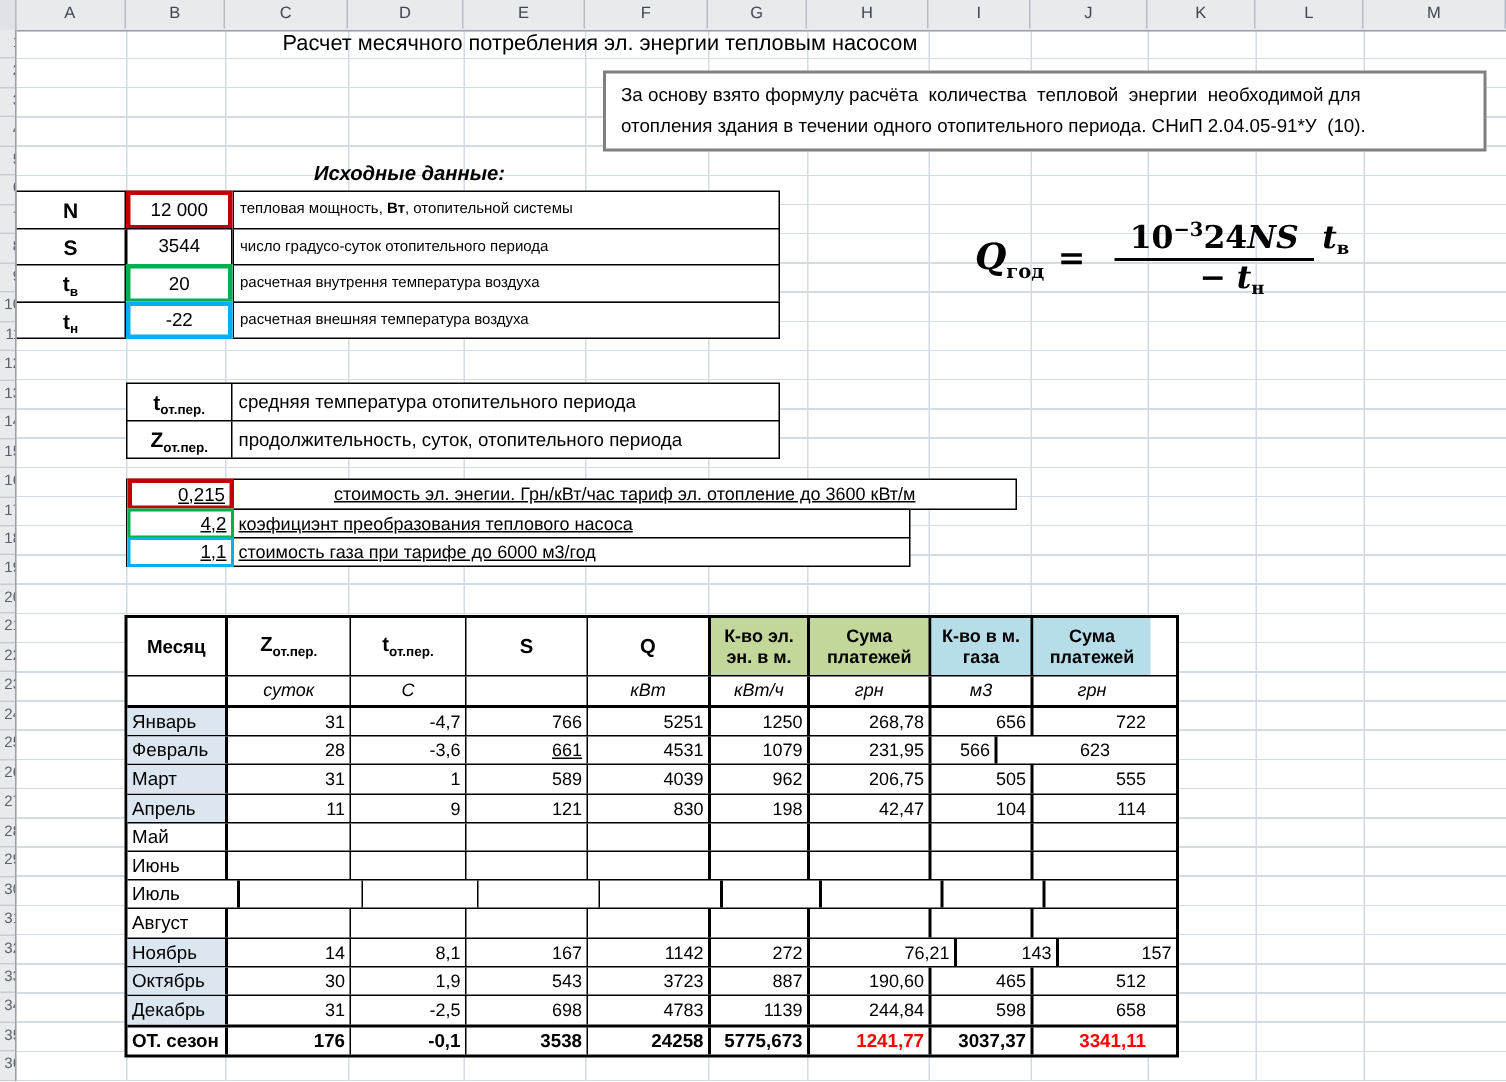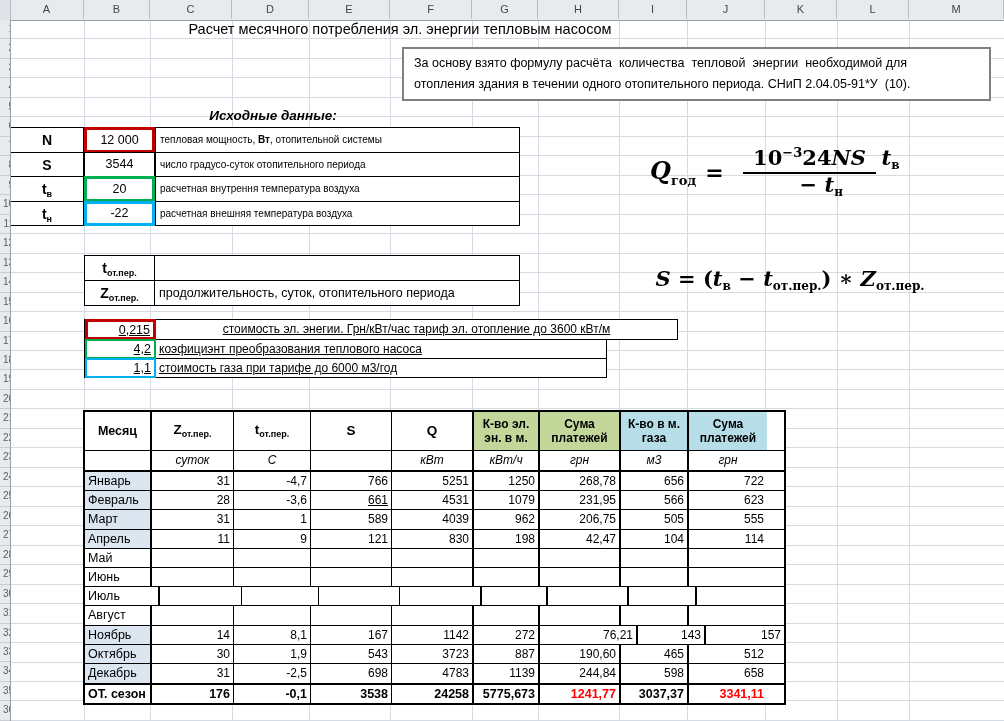--- a/index.html
+++ b/index.html
@@ -242,20 +242,21 @@
       </div>
       <div class="inp-row">
         <div class="inp-label"><span>t</span><span class="sub">н</span></div>
         <div class="inp-value" style="border: 3px solid rgb(0, 176, 240);">-22</div>
         <div class="inp-desc"><span>расчетная внешняя температура воздуха</span><span style="font-weight: bold;"></span><span></span></div>
       </div>
     </div>
   <div id="period">
       <div class="per-row">
         <div class="per-label"><span>t</span><span class="sub">от.пер.</span></div>
+        <div class="per-desc">средняя температура отопительного периода</div>
       </div>
       <div class="per-row">
         <div class="per-label"><span>Z</span><span class="sub">от.пер.</span></div>
         <div class="per-desc">продолжительность, суток, отопительного периода</div>
       </div>
     </div>
   <div id="tariffs">
       <div class="tar-row" style="width: 594px;">
         <div class="tar-value" style="border: 3px solid rgb(192, 0, 0);">0,215</div>
         <div class="tar-desc" style="text-align: center;">стоимость эл. энегии. Грн/кВт/час тариф эл. отопление до 3600 кВт/м</div>
@@ -274,29 +275,20 @@
     <span class="wrap">
       <span class="lhs"><span class="fit">Q</span><span class="fsub">год</span></span>
       <span class="eq">=</span>
       <span class="frac">
         <span class="num"><span>10</span><sup>−3</sup><span>24</span><span class="fit">NS</span></span>
         <span class="den"><span class="fit">t</span><span class="fsub">в</span> <span>−</span> <span class="fit">t</span><span class="fsub">н</span></span>
       </span>
     </span>
   </div>
 
-  <div id="formula-s" class="fserif">
-    <span class="fit">S</span>
-    <span>=</span>
-    <span>(</span><span class="fit">t</span><span class="fsub">в</span>
-    <span>−</span>
-    <span class="fit">t</span><span class="fsub">от.пер.</span><span>)</span>
-    <span>∗</span>
-    <span class="fit">Z</span><span class="fsub">от.пер.</span>
-  </div>
 
   <div id="maintable">
       <div class="trow hrow">
         <div class="tcell hcell" style="width: 67px; border-right: 2px solid rgb(0, 0, 0);">Месяц</div>
         <div class="tcell hcell" style="width: 82px; border-right: 1px solid rgb(0, 0, 0);">
           <span><span style="font-size: 13.5px;">Z</span><span class="sub">от.пер.</span></span>
         </div>
         <div class="tcell hcell" style="width: 77px; border-right: 1px solid rgb(0, 0, 0);">
           <span><span style="font-size: 13.5px;">t</span><span class="sub">от.пер.</span></span>
         </div>
@@ -342,21 +334,21 @@
         <div class="tcell dcell" style="width: 78px;">722</div>
       </div>
       <div class="trow drow">
         <div class="tcell mcell" style="width: 67px; border-right: 2px solid rgb(0, 0, 0); background: rgb(220, 230, 241);">Февраль</div>
         <div class="tcell dcell" style="width: 82px; border-right: 1px solid rgb(0, 0, 0);">28</div>
         <div class="tcell dcell" style="width: 77px; border-right: 1px solid rgb(0, 0, 0);">-3,6</div>
         <div class="tcell dcell" style="width: 81px; border-right: 1px solid rgb(0, 0, 0); text-decoration: underline;">661</div>
         <div class="tcell dcell" style="width: 82px; border-right: 2px solid rgb(0, 0, 0);">4531</div>
         <div class="tcell dcell" style="width: 66px; border-right: 2px solid rgb(0, 0, 0);">1079</div>
         <div class="tcell dcell" style="width: 81px; border-right: 2px solid rgb(0, 0, 0);">231,95</div>
-        <div class="tcell dcell" style="width: 68px; border-right: 2px solid rgb(0, 0, 0);">566</div>
+        <div class="tcell dcell" style="width: 44px; border-right: 2px solid rgb(0, 0, 0);">566</div>
         <div class="tcell dcell" style="width: 78px;">623</div>
       </div>
       <div class="trow drow">
         <div class="tcell mcell" style="width: 67px; border-right: 2px solid rgb(0, 0, 0); background: rgb(220, 230, 241);">Март</div>
         <div class="tcell dcell" style="width: 82px; border-right: 1px solid rgb(0, 0, 0);">31</div>
         <div class="tcell dcell" style="width: 77px; border-right: 1px solid rgb(0, 0, 0);">1</div>
         <div class="tcell dcell" style="width: 81px; border-right: 1px solid rgb(0, 0, 0);">589</div>
         <div class="tcell dcell" style="width: 82px; border-right: 2px solid rgb(0, 0, 0);">4039</div>
         <div class="tcell dcell" style="width: 66px; border-right: 2px solid rgb(0, 0, 0);">962</div>
         <div class="tcell dcell" style="width: 81px; border-right: 2px solid rgb(0, 0, 0);">206,75</div>

